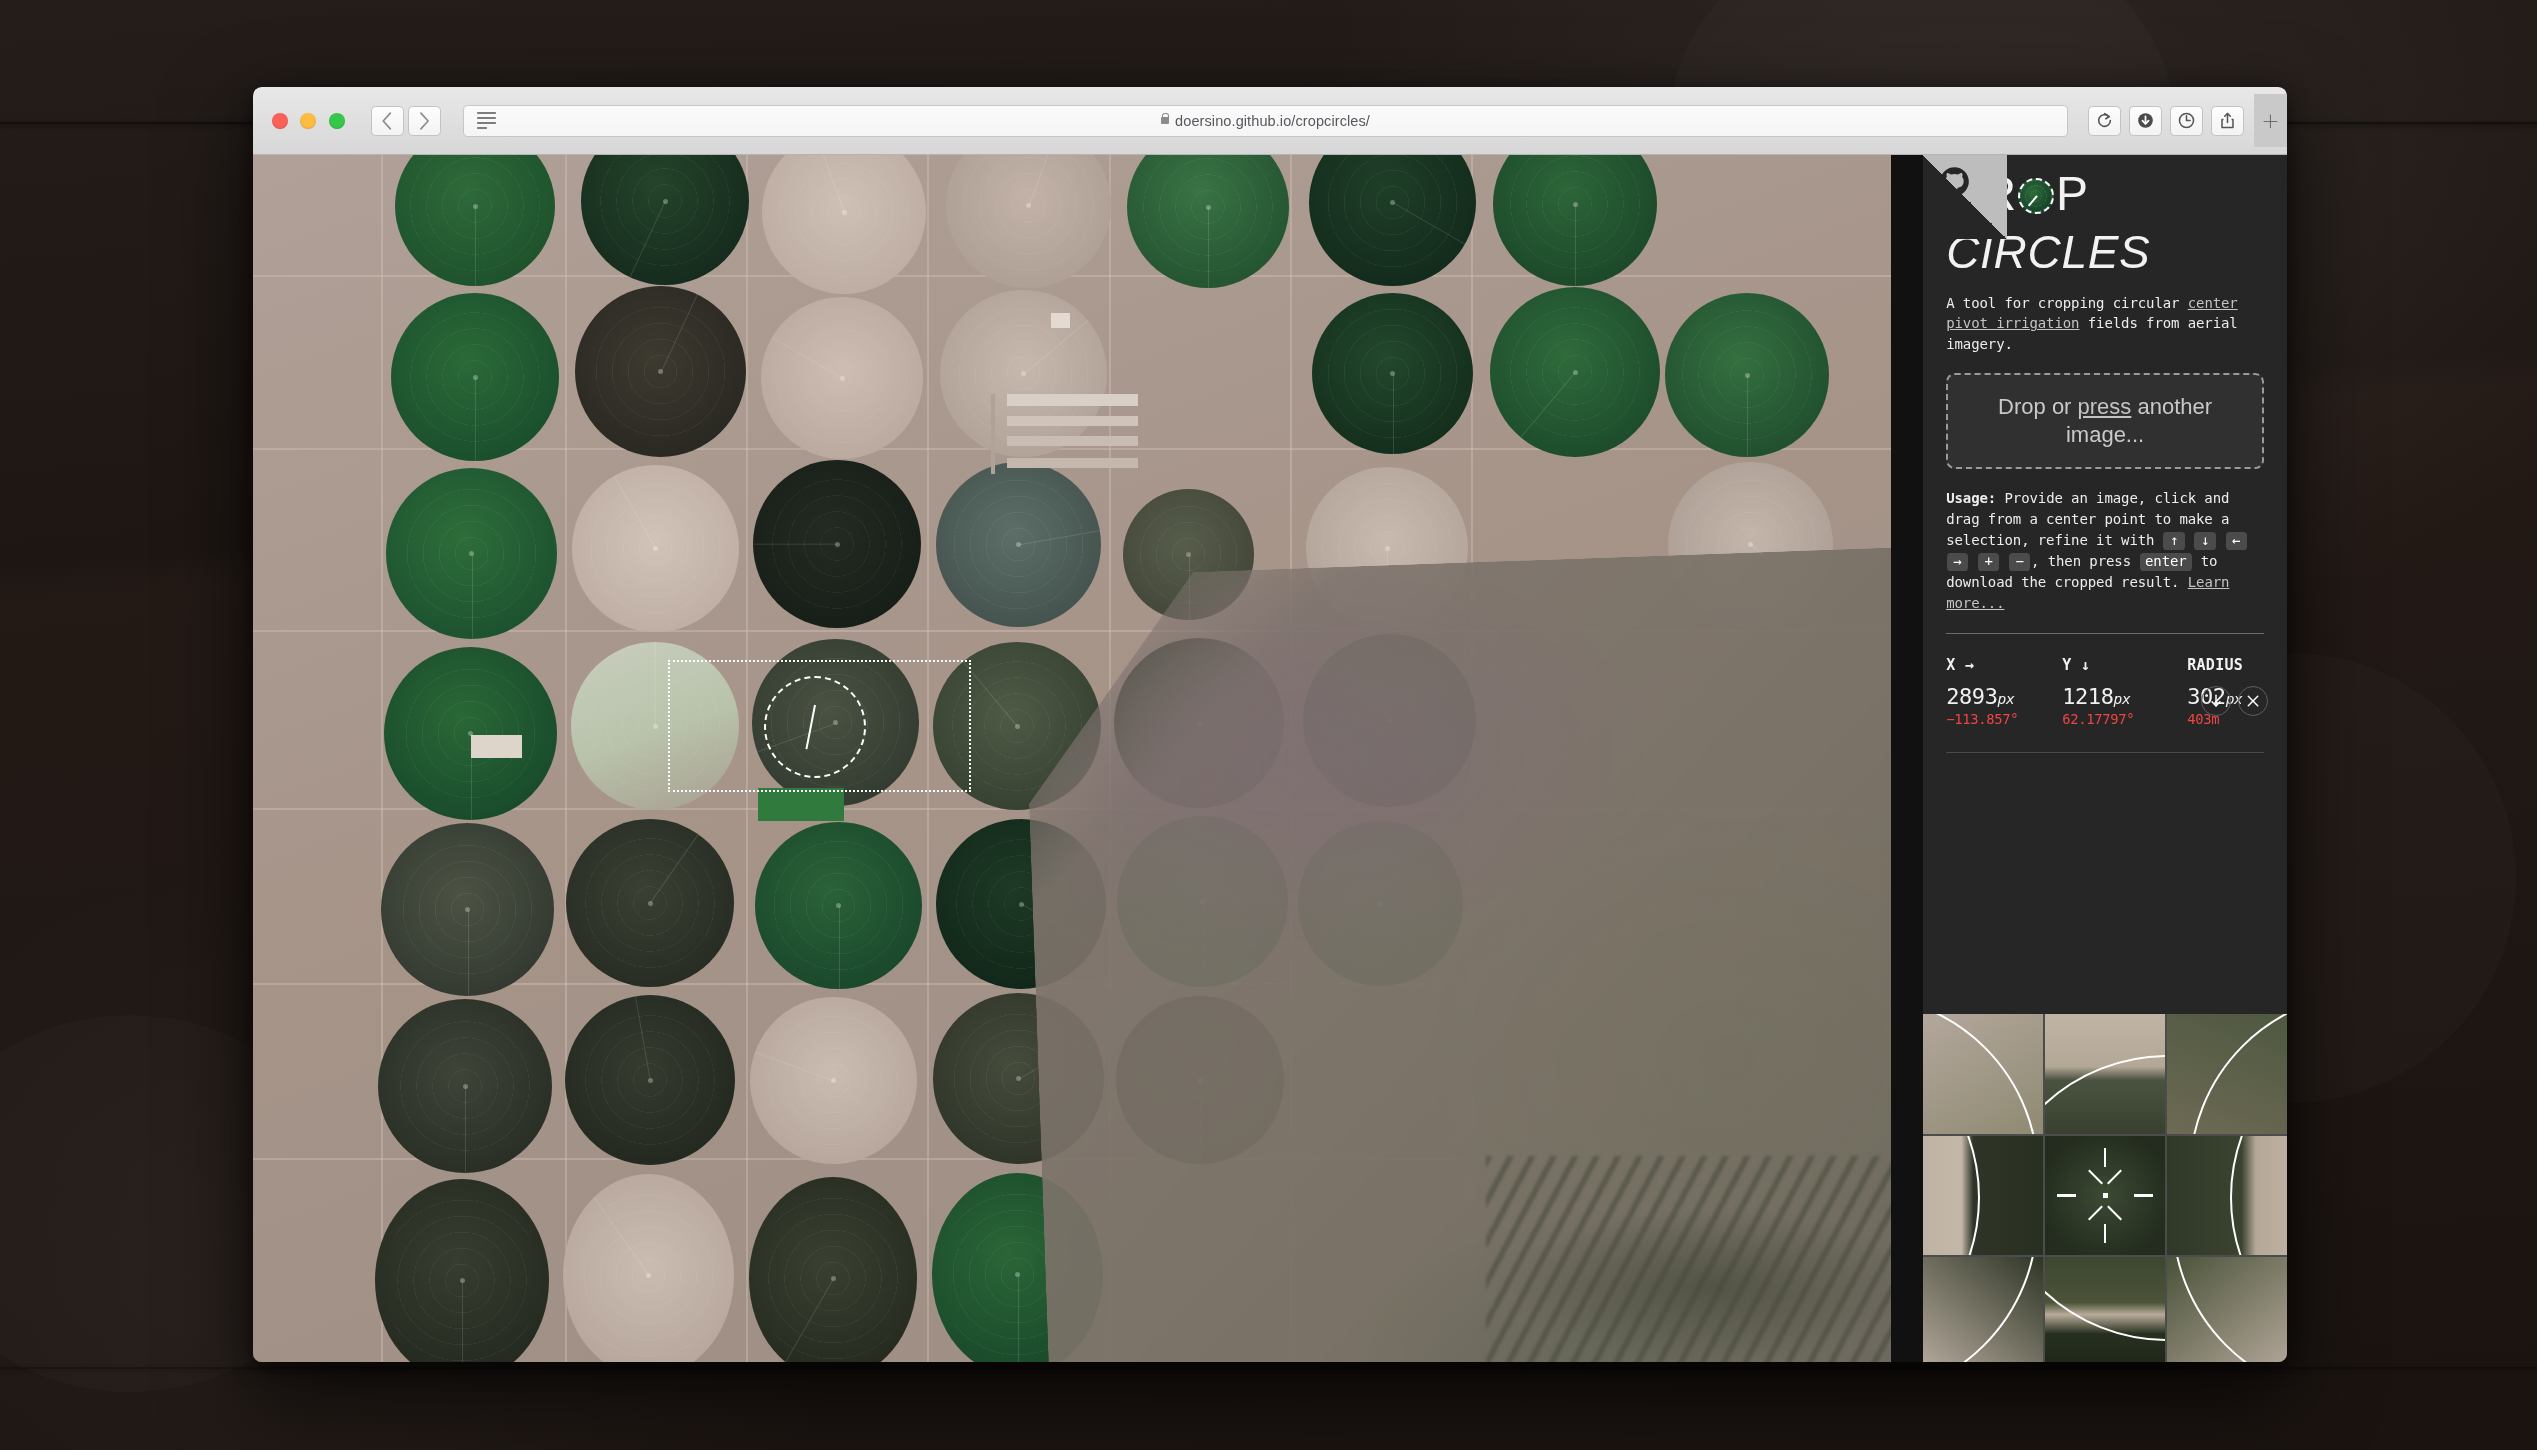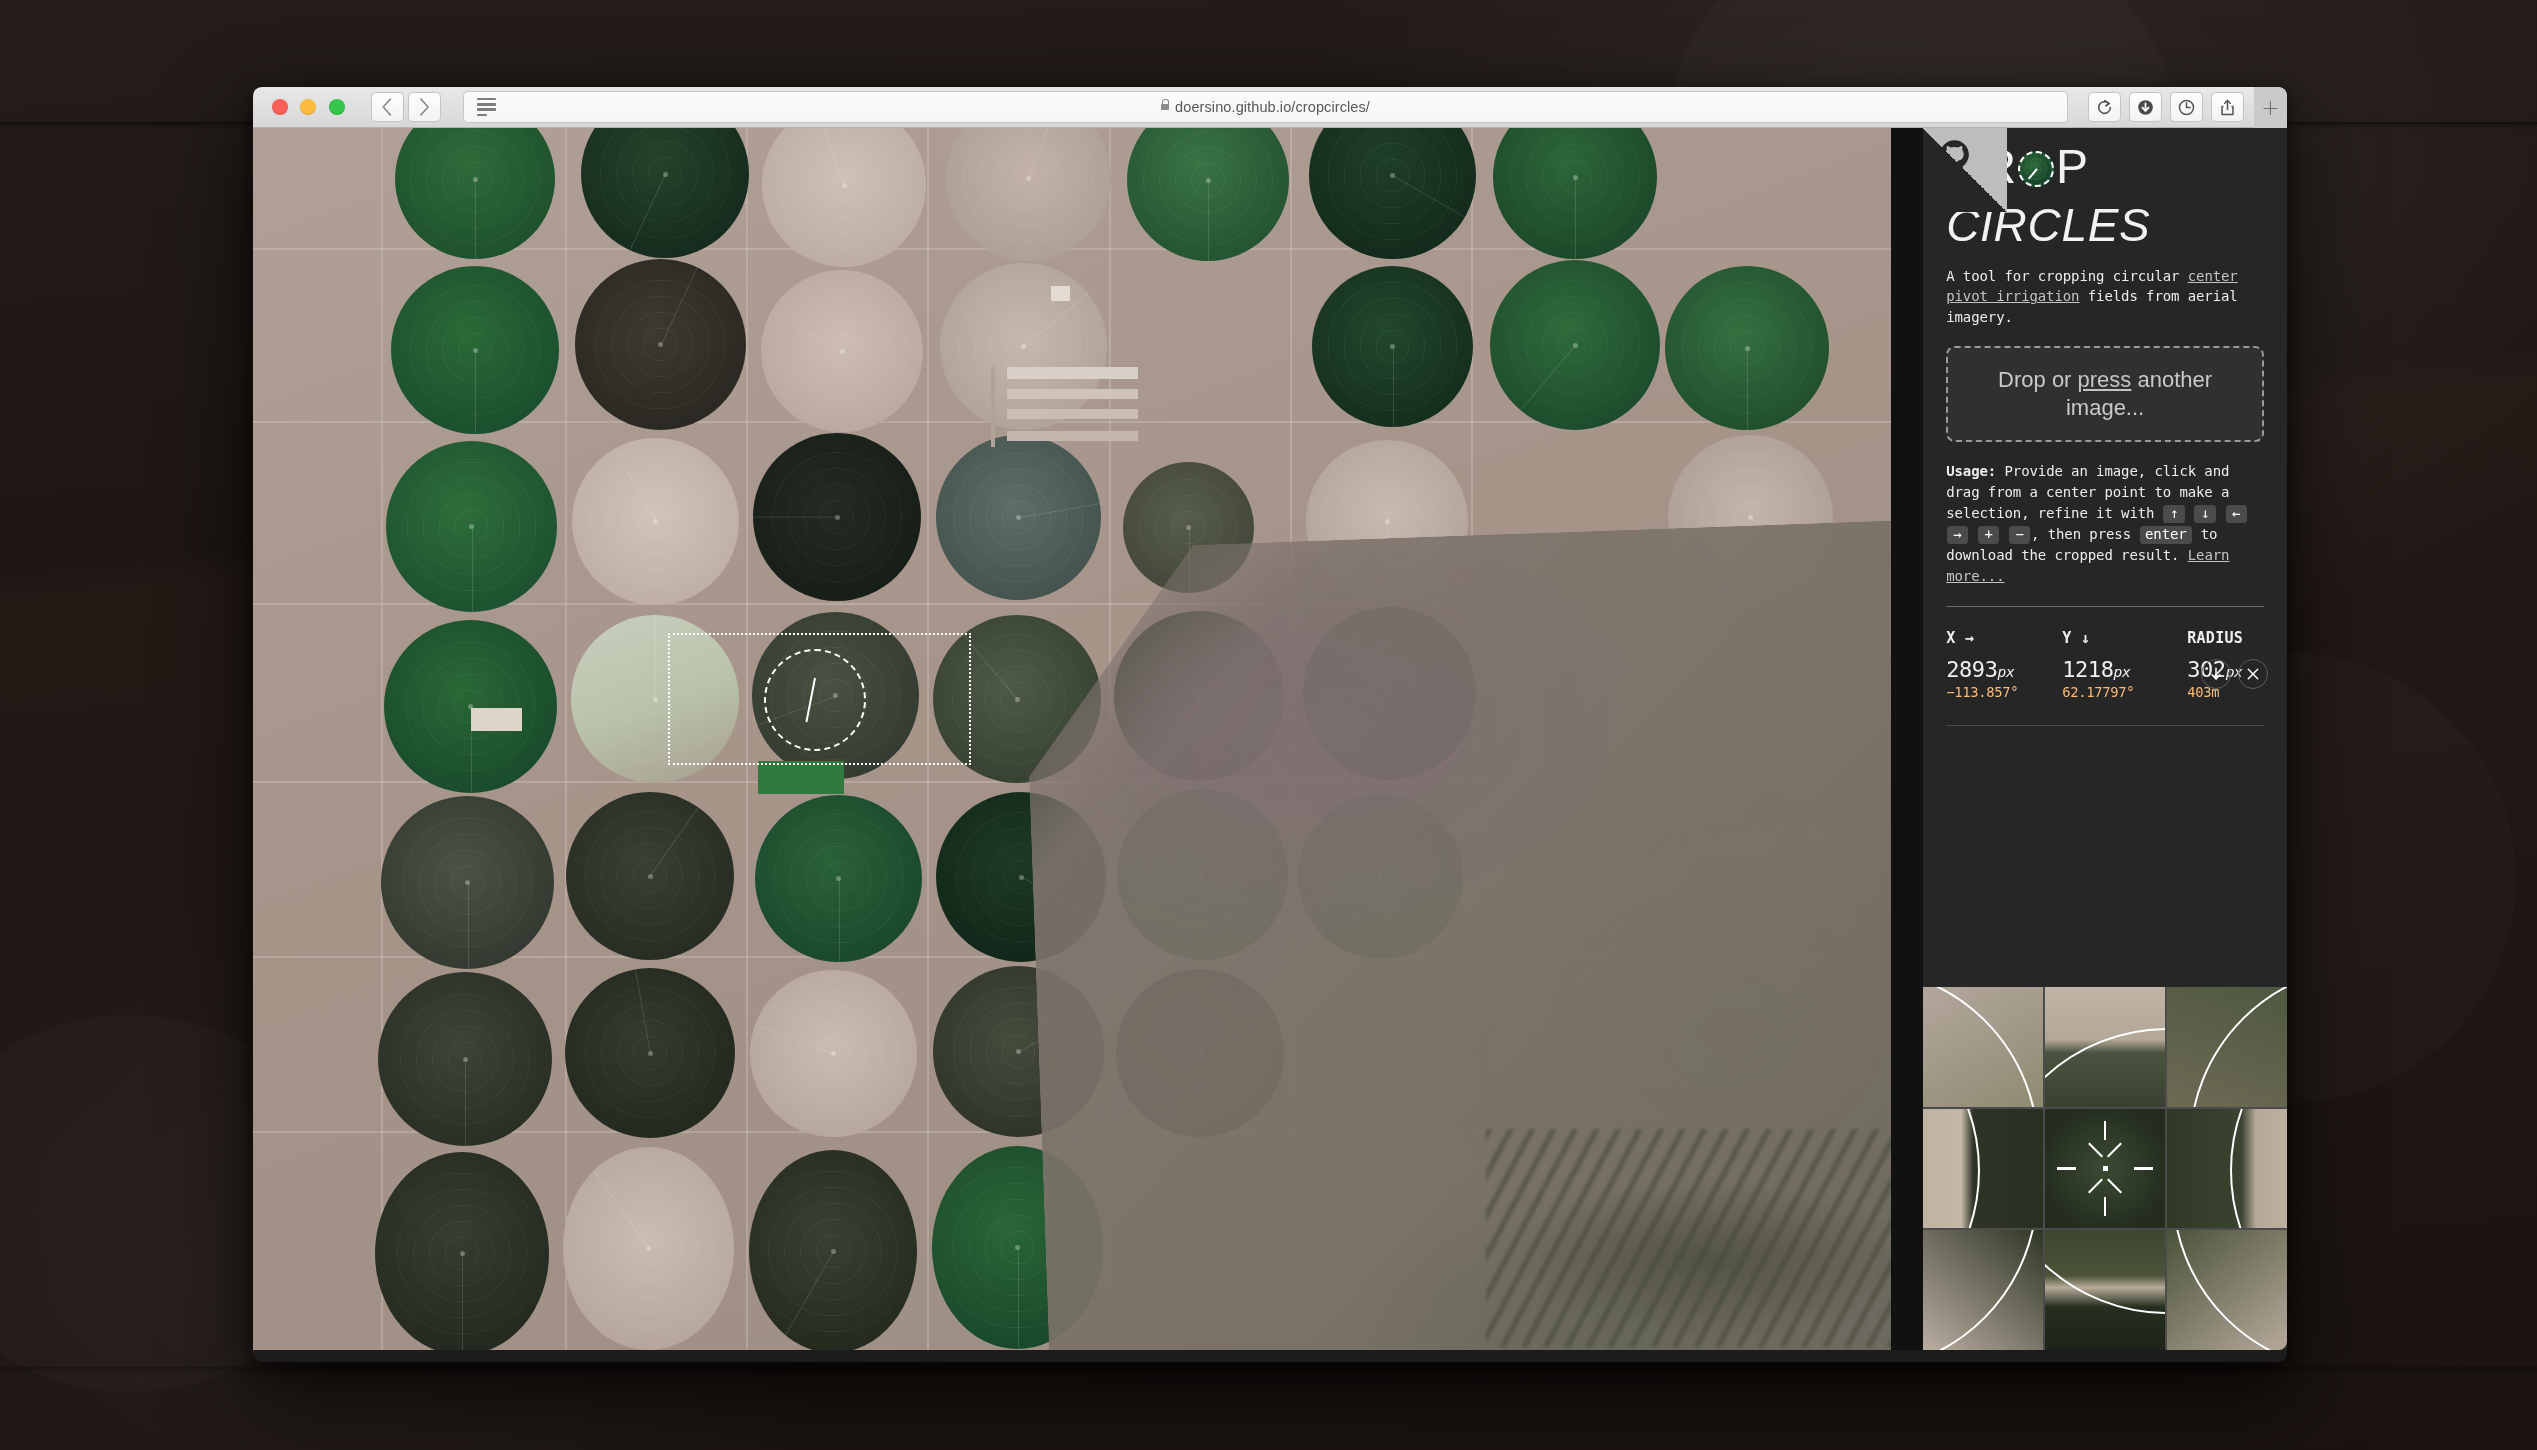--- a/index.html
+++ b/index.html
@@ -38,21 +38,21 @@
     width: 2034px; height: 1275px;
     border-radius: 8.7px;
     overflow: hidden;
     box-shadow: 0 33px 87px rgba(0,0,0,0.70), 0 5.8px 19px rgba(0,0,0,0.55);
     background: #1c1c1c;
   }
 
   
   #toolbar {
     position: relative;
-    height: 41px;
+    height: 68px;
     background: linear-gradient(180deg, #e8e8e8 0%, #d7d7d7 100%);
     border-bottom: 0.7px solid #b4b4b4;
     display: flex; align-items: center;
     padding: 0 20px 0 19px;
     gap: 10px;
   }
   .traffic { display: flex; gap: 12.3px; align-items: center; margin-right: 16px; }
   .dot { width: 16px; height: 16px; border-radius: 50%; }
   .dot.red    { background: #fc6058; box-shadow: inset 0 -0.7px 1.5px rgba(0,0,0,.16); }
   .dot.yellow { background: #fdbc40; box-shadow: inset 0 -0.7px 1.5px rgba(0,0,0,.16); }
@@ -330,21 +330,21 @@
   #sel-table { margin-top: 22px; }
   .thead, .trow {
     display: grid;
     grid-template-columns: 116px 125px 1fr;
     align-items: start;
   }
   .thead { font-size: 15px; font-weight: 700; letter-spacing: 0.3px; }
   .trow { margin-top: 10px; position: relative; }
   .cell-main { font-size: 22px; font-weight: 300; letter-spacing: -0.4px; }
   .cell-main .u { font-size: 14.5px; font-style: italic; }
-  .cell-sub { font-size: 13.8px; color: #fdba74; margin-top: 1.5px; letter-spacing: -0.3px; }
+  .cell-sub { font-size: 13.8px; color: #ef4444; margin-top: 1.5px; letter-spacing: -0.3px; }
   .rowbtns {
     position: absolute; right: -4.4px; top: 1.5px;
     display: flex; gap: 7.3px;
   }
   .rbtn {
     width: 30px; height: 30px; border-radius: 50%;
     border: 1.5px solid #5e5e5e;
     display: flex; align-items: center; justify-content: center;
     color: #ffffff;
   }

